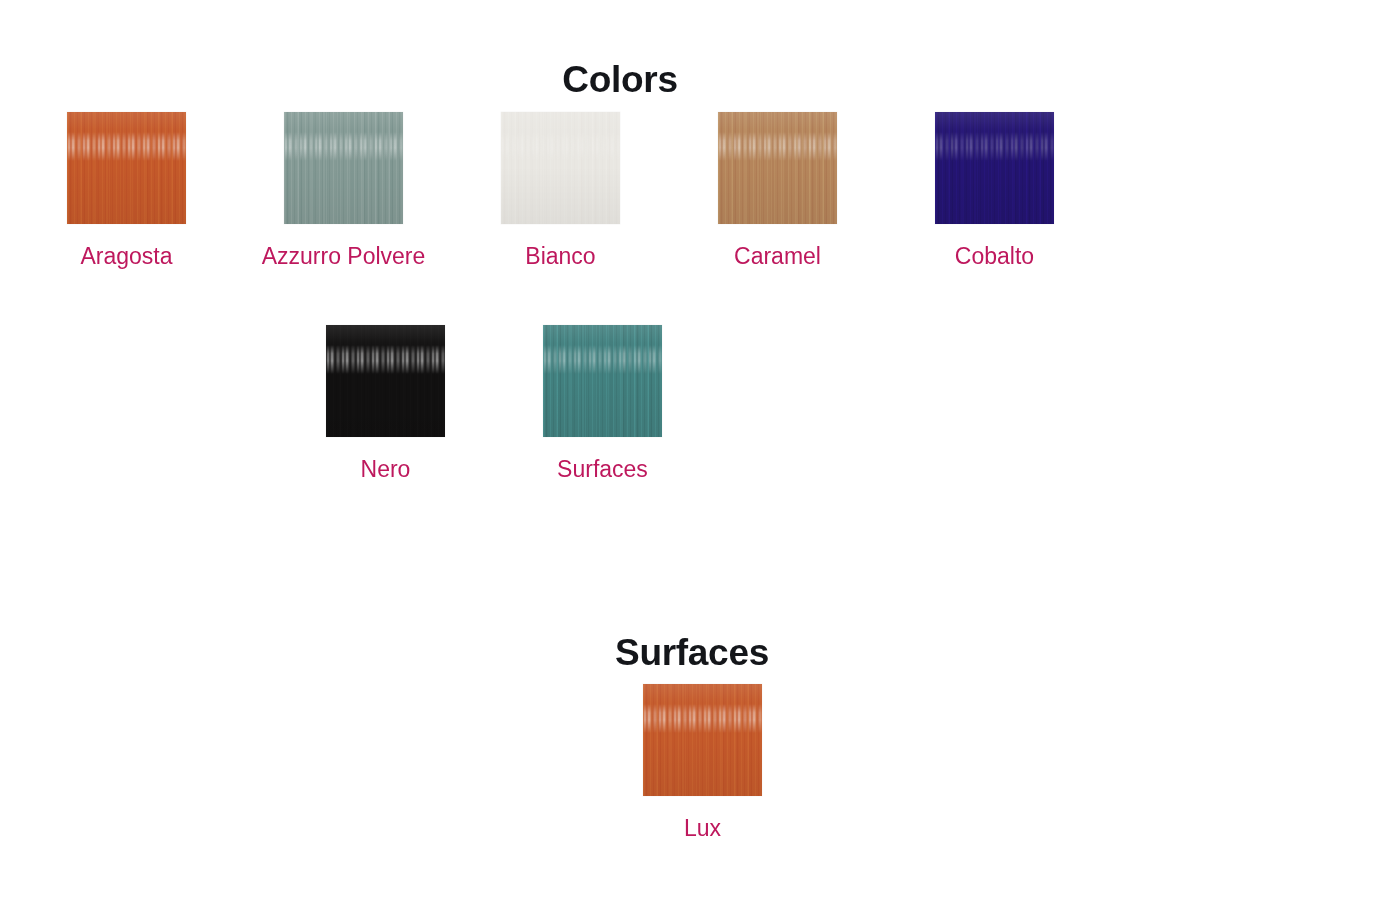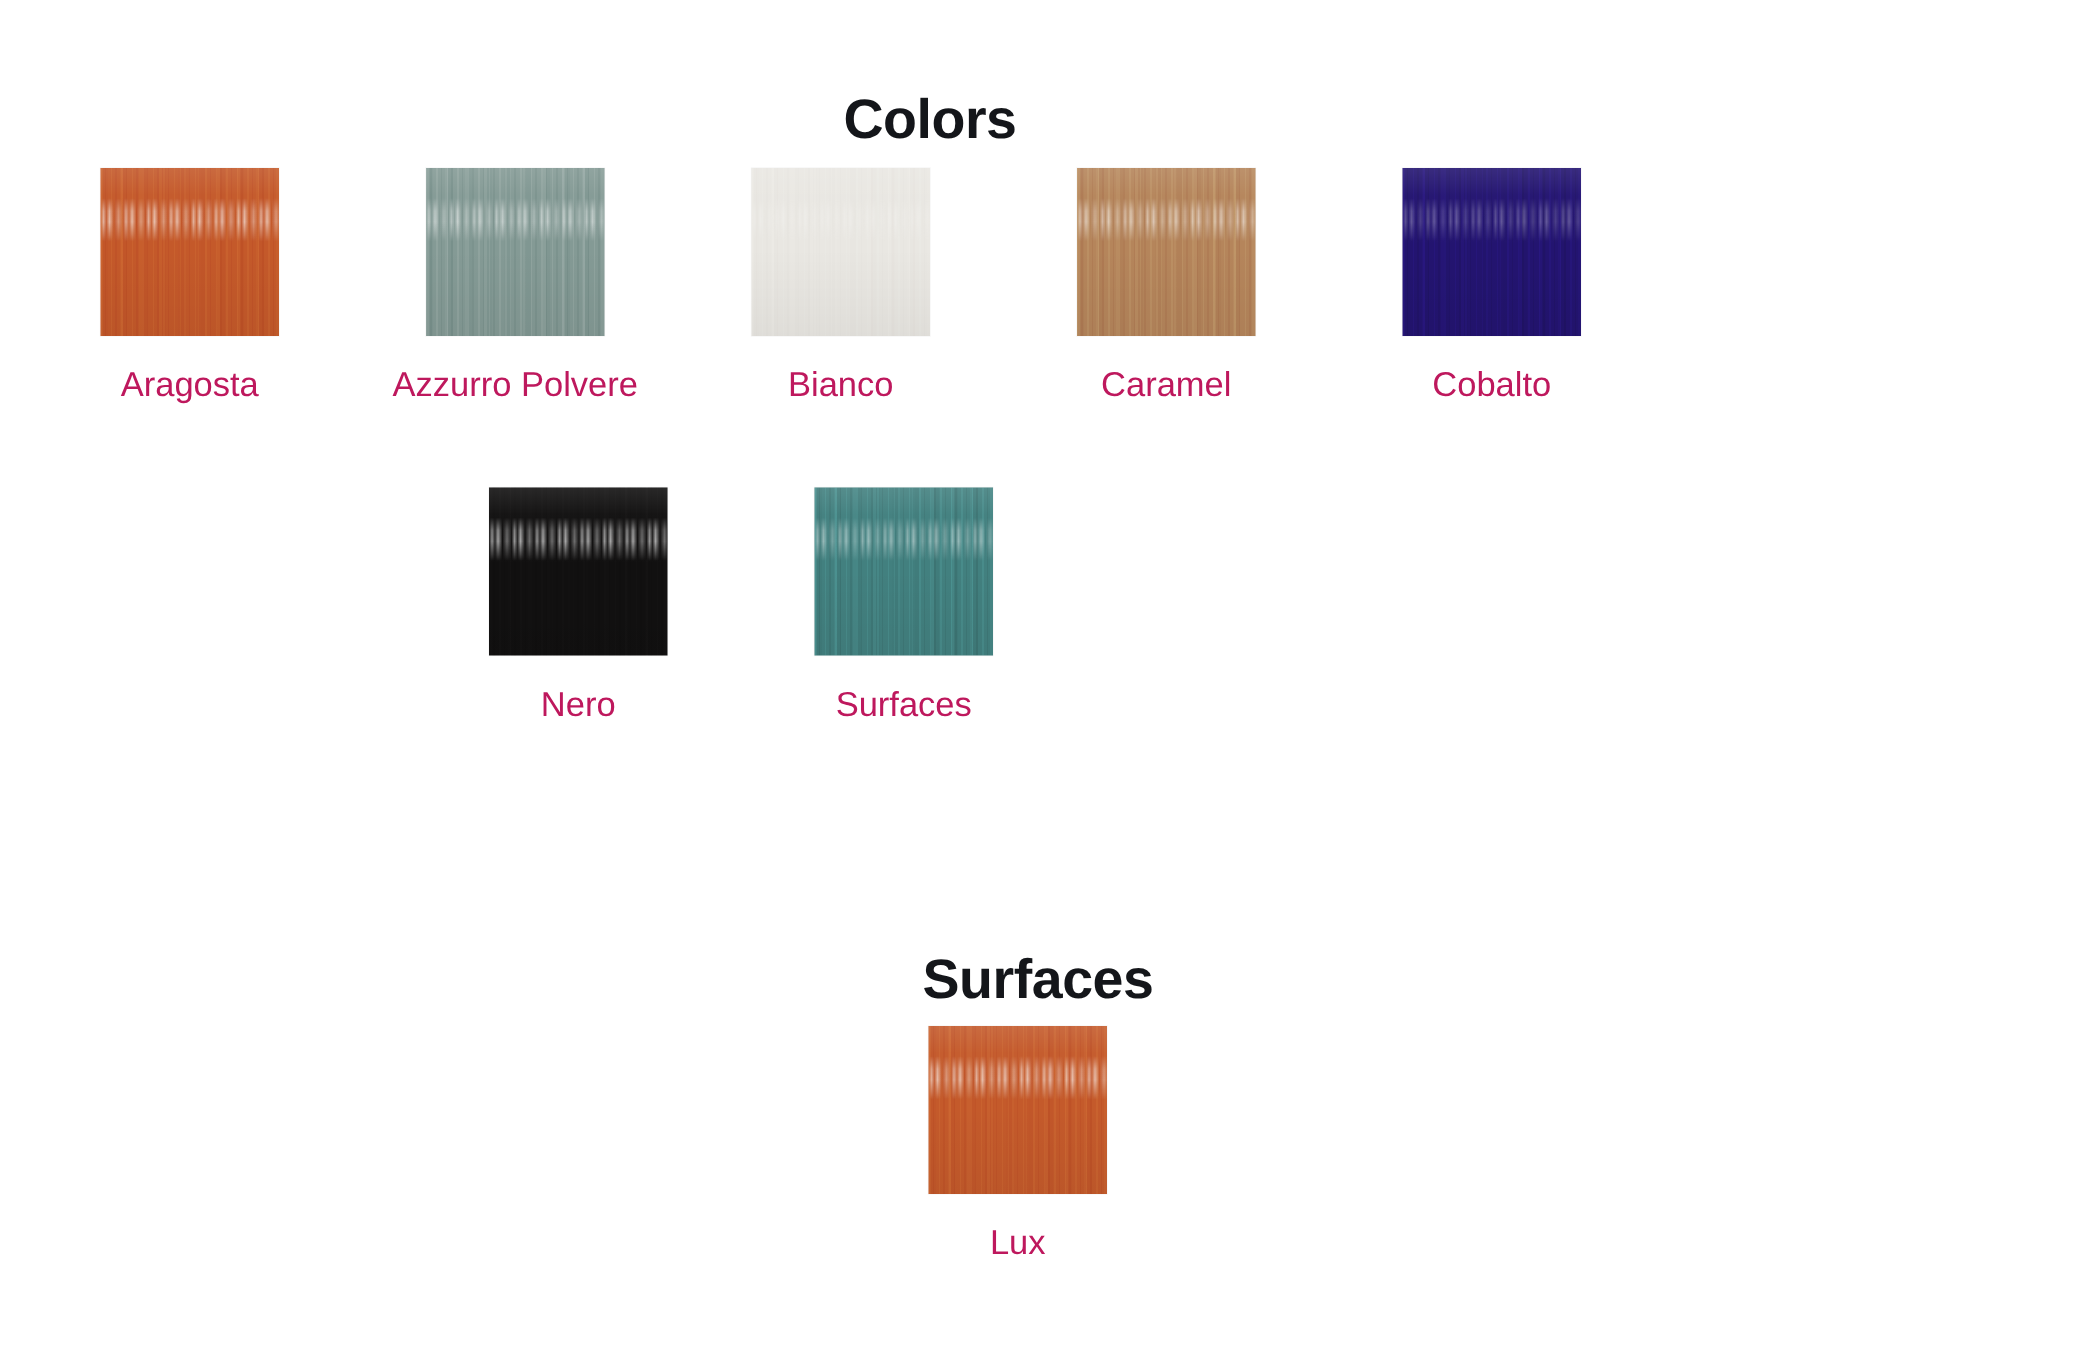--- a/index.html
+++ b/index.html
@@ -38,21 +38,21 @@
 
   
   .swatch-row {
     position: absolute;
     display: flex;
     justify-content: flex-start;
   }
 
   #colors-row-1 { left: 67px;  top: 112px; }
   #colors-row-2 { left: 284px; top: 325px; margin-left: 42px; }
-  #surfaces-row-1 { left: 619px; top: 684px; }
+  #surfaces-row-1 { left: 643px; top: 684px; }
 
   .swatch-cell {
     width: 119px;
     margin-right: 98px;
     display: flex;
     flex-direction: column;
     align-items: center;
   }
   .swatch-cell:last-child { margin-right: 0; }
 

